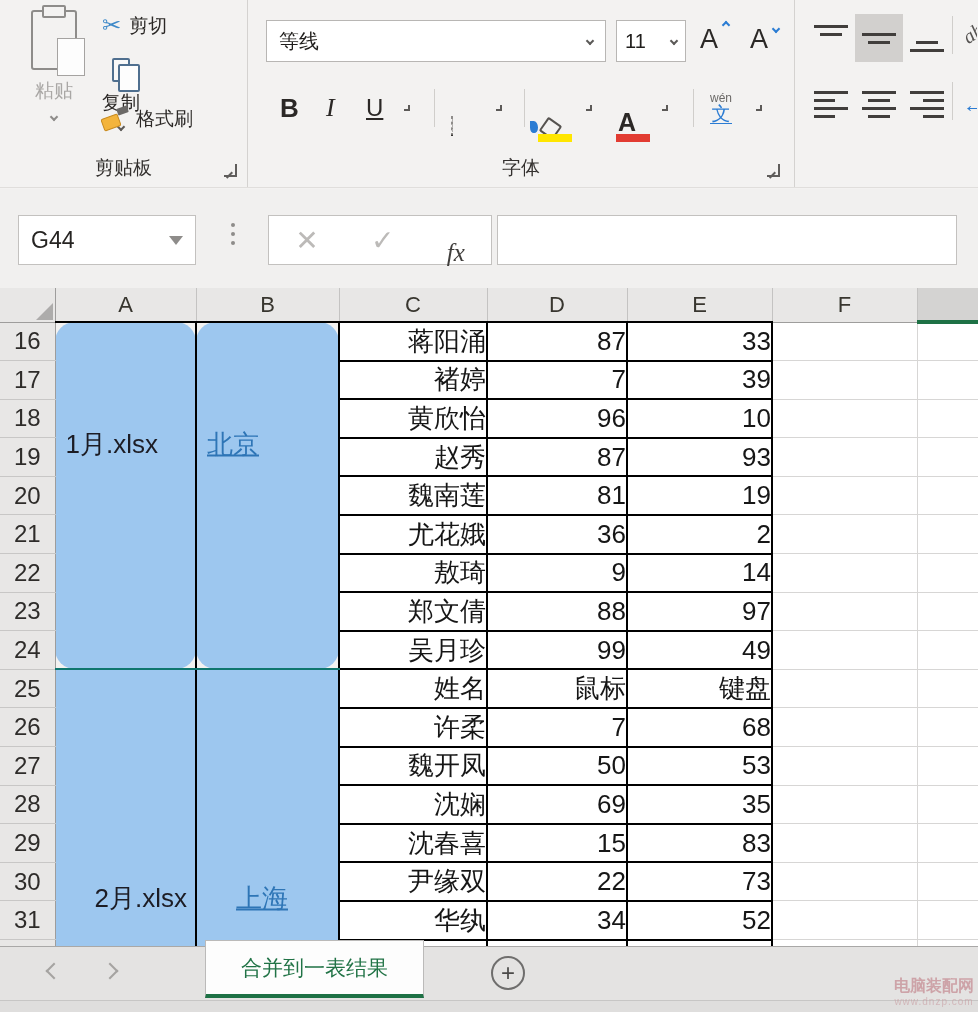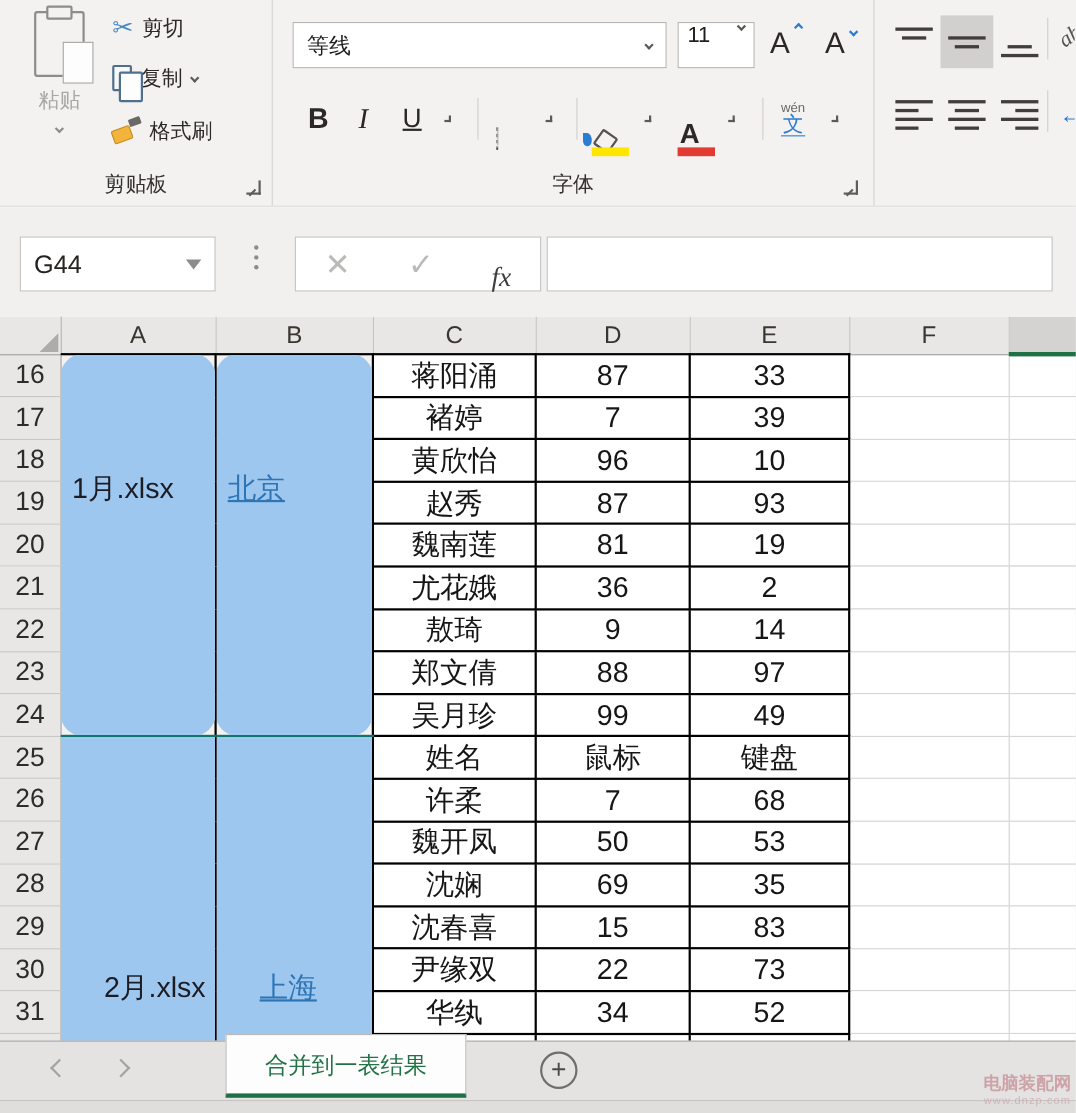--- a/index.html
+++ b/index.html
@@ -34,21 +34,21 @@
 
   
   .chev { display:inline-block; width:8px; height:8px; border-right:2px solid #5c5a58; border-bottom:2px solid #5c5a58; transform:rotate(45deg); }
   .chev.sm { width:6px; height:6px; }
   .chev.blue { border-color:#2b7cd3; }
   .chev.up { transform:rotate(-135deg); }
 
   
   .font-combo { position:absolute; left:18px; top:20px; width:340px; height:42px; background:#fff; border:1px solid #b8b6b4; display:flex; align-items:center; padding:0 12px; }
   .font-combo .val { flex:1; font-size:20px; color:#201e1c; }
-  .size-combo { position:absolute; left:368px; top:20px; width:70px; height:42px; background:#fff; border:1px solid #b8b6b4; display:flex; padding:0 8px; }
+  .size-combo { position:absolute; left:368px; top:20px; width:70px; height:42px; background:#fff; border:1px solid #b8b6b4; display:flex; align-items:center; padding:0 8px; }
   .size-combo .val { flex:1; font-size:20px; color:#201e1c; }
   .grow-btn { position:absolute; top:24px; font-size:27px; color:#2b2826; }
   .grow-btn .chev { position:absolute; top:-2px; right:-11px; }
   .fmt-row { position:absolute; top:86px; left:0; width:100%; height:44px; }
   .fmt-row > * { position:absolute; top:50%; transform:translateY(-50%); }
   .b-btn { font-size:26px; font-weight:bold; color:#2b2826; }
   .i-btn { font-size:26px; font-style:italic; font-family:"Liberation Serif",serif; color:#2b2826; }
   .u-btn { font-size:24px; text-decoration:underline; color:#2b2826; }
   .vdiv { width:1px; height:38px; background:#d0cecb; }
   .borders-icon { width:27px; height:27px; border:1px dashed #8e8c8a; border-bottom:2.5px solid #1b1a19; position:relative; }
@@ -99,21 +99,21 @@
   th.gsel { background:#d4d3d2; border-bottom:4px solid #1e7145; }
   .grid-row { height:38.6px; }
   .rowhead { background:#e8e7e6; border-right:1px solid #9e9d9c; border-bottom:1px solid #c8c7c6; font-size:24px; text-align:center; color:#2e2c2a; font-weight:400; }
   .mergeA,.mergeB { background:var(--blue,#9dc7ef); position:relative; border-top:2px solid #000; }
   .mergeA { border-right:2px solid #000; }
   .mergeB { border-right:2px solid #000; }
   .g1 { border-bottom:2px solid #0f766e;border-radius:20px; }
   .mtext { position:absolute; left:10px; transform:translateY(-50%); font-size:26px; color:#1c1c24; }
   .mlink { position:absolute; left:10px; transform:translateY(-50%); font-size:26px; color:var(--link,#2e75b6); text-decoration:underline; }
   .t1 { top:121px; } .t2 { top:228px;margin-left:29px; }
-  .ccell,.dcell,.ecell { background:#fff; border:2px solid #000; text-align:center; font-size:26px; color:#161616; }
+  .ccell,.dcell,.ecell { background:#fff; border:2px solid #000; text-align:right; font-size:26px; color:#161616; }
   .fcell { background:#fff; border-right:1px solid #d7d6d5; border-bottom:1px solid #d7d6d5; }
   .gcell { background:#fff; border-bottom:1px solid #d7d6d5; }
   .partial { height:8px; }
   .partial td { border-bottom:none; }
 
   
   .tabbar { position:absolute; left:0; top:946px; width:978px; height:54px; background:#e4e3e2; border-top:1px solid #a9a8a7; }
   .nav-arrow { position:absolute; top:18px; width:12px; height:12px; border-left:2.5px solid #a5a3a1; border-bottom:2.5px solid #a5a3a1; }
   .nav-prev { left:48px; transform:rotate(45deg); }
   .nav-next { left:104px; transform:rotate(-135deg); }
@@ -136,21 +136,21 @@
       <div class="clipicon">
           <span class="page"></span>
         </div>
       <div class="paste-label">粘贴</div>
       <span class="chev sm"></span>
     </div>
     <div class="clip-row" style="top:12px;">
       <span class="scissors">✂</span>
       <span class="lbl">剪切</span>
     </div>
-    <div class="clip-row" style="top:58px;">
+    <div class="clip-row" style="top:58px;flex-direction:column;">
       <span class="copyicon"></span>
       <span class="lbl">复制</span>
       <span class="chev sm"></span>
     </div>
     <div class="clip-row" style="top:106px;">
       <span class="brushicon">
           <span class="head"></span>
           <span class="handle"></span>
         </span>
       <span class="lbl">格式刷</span>

